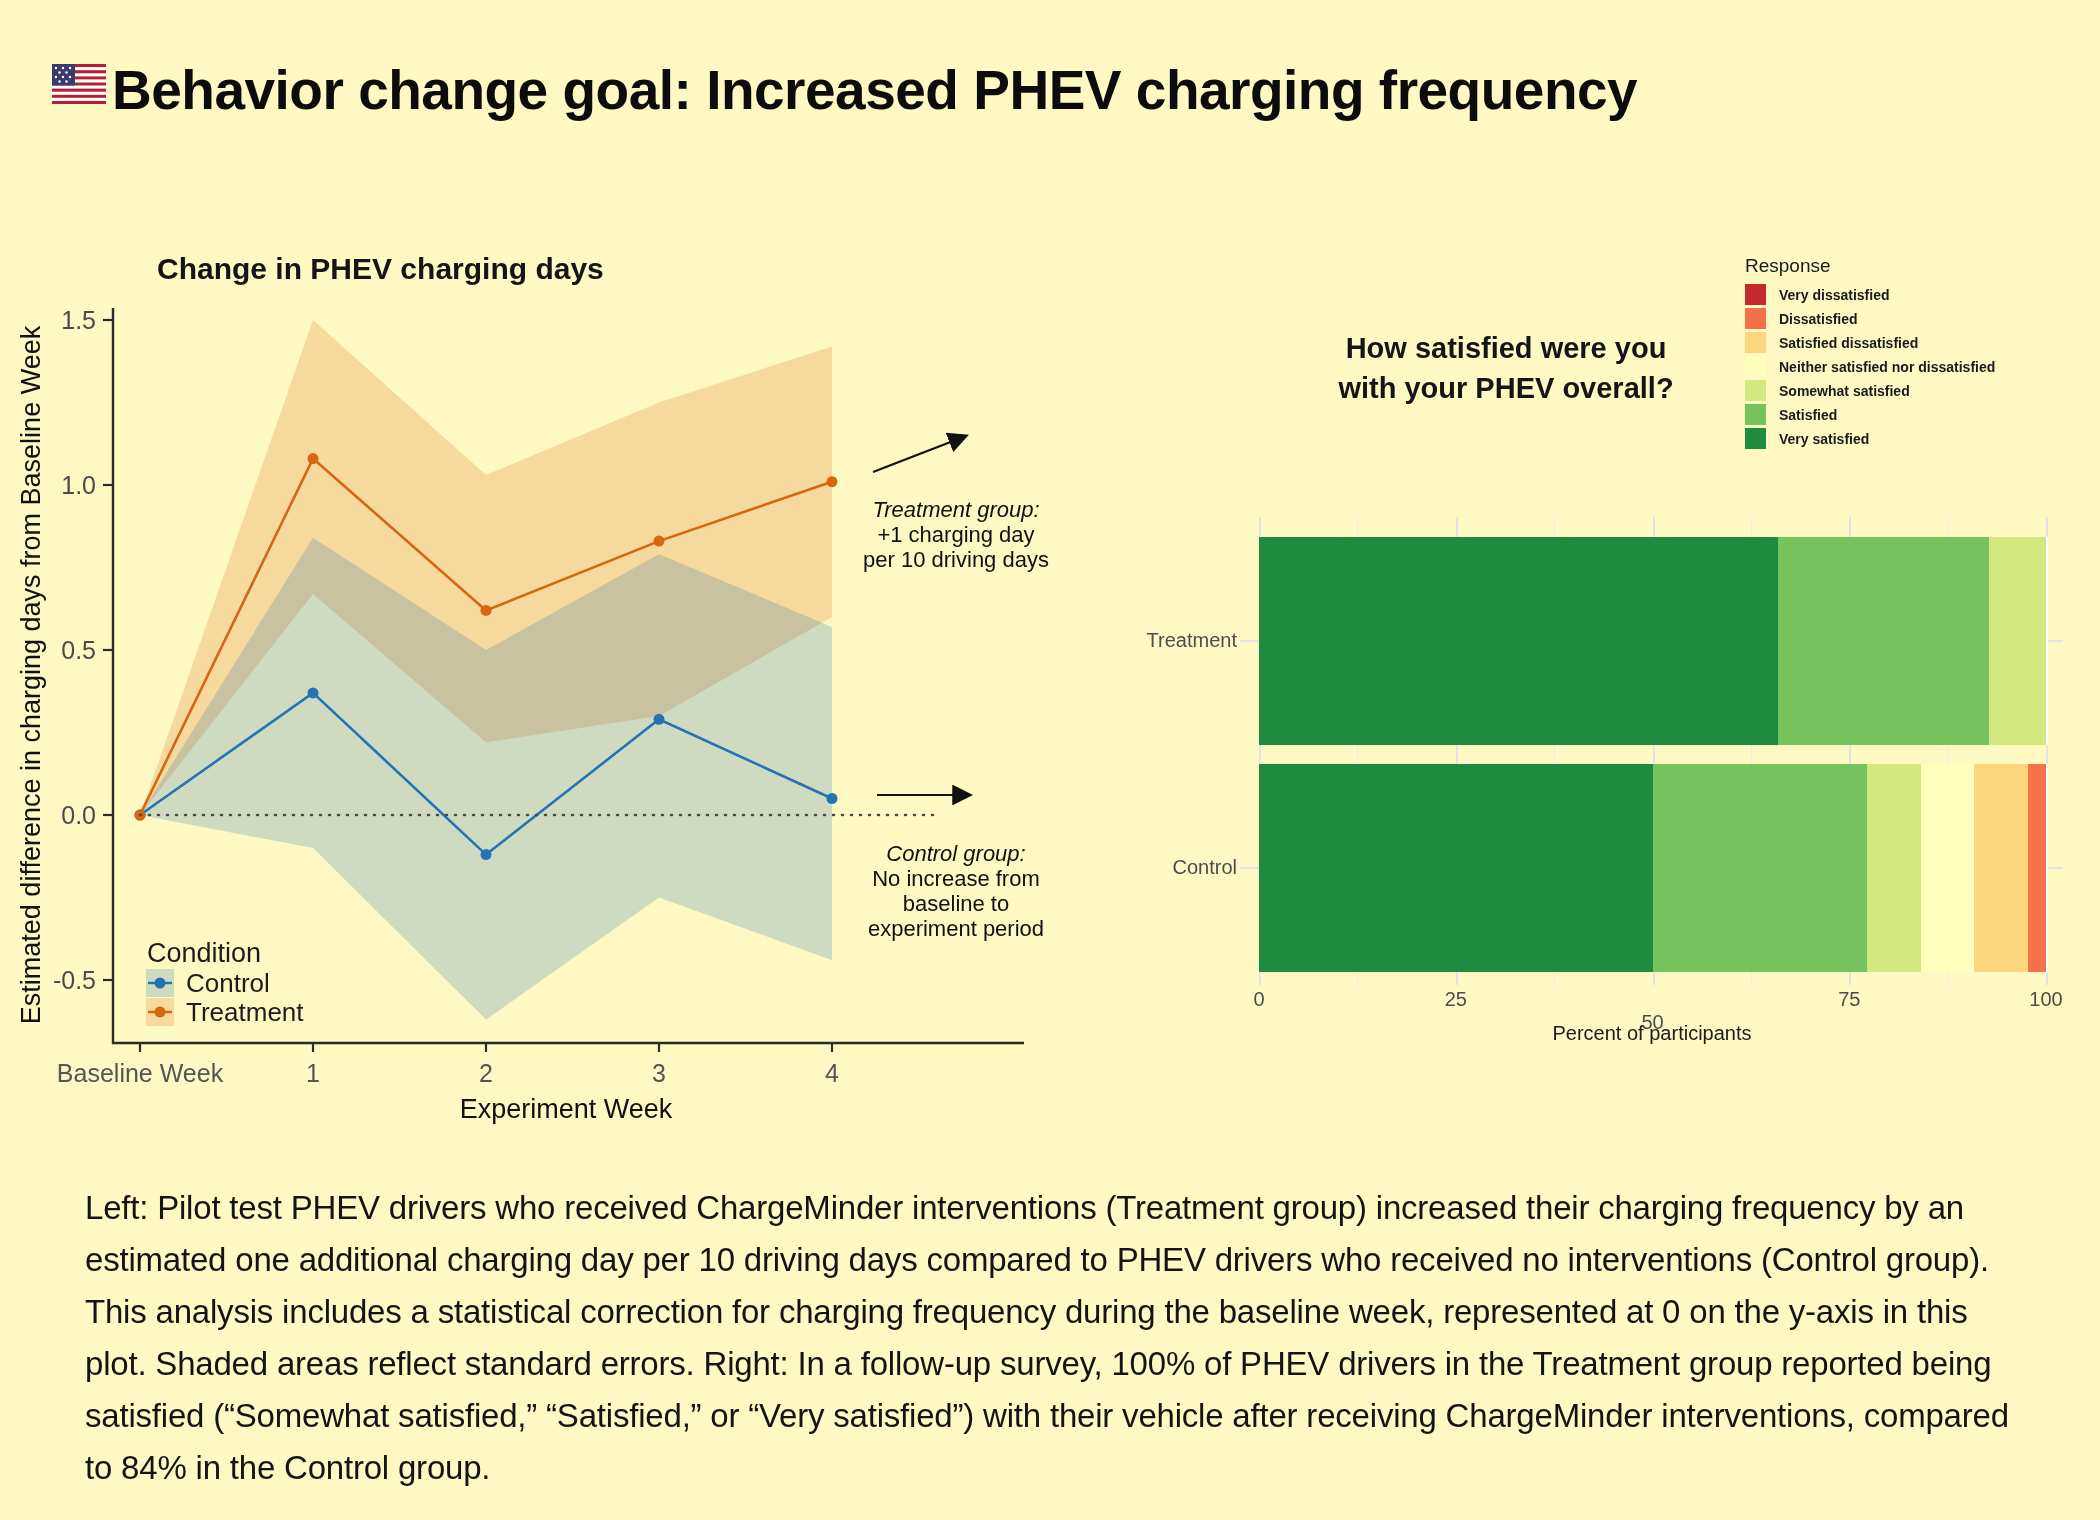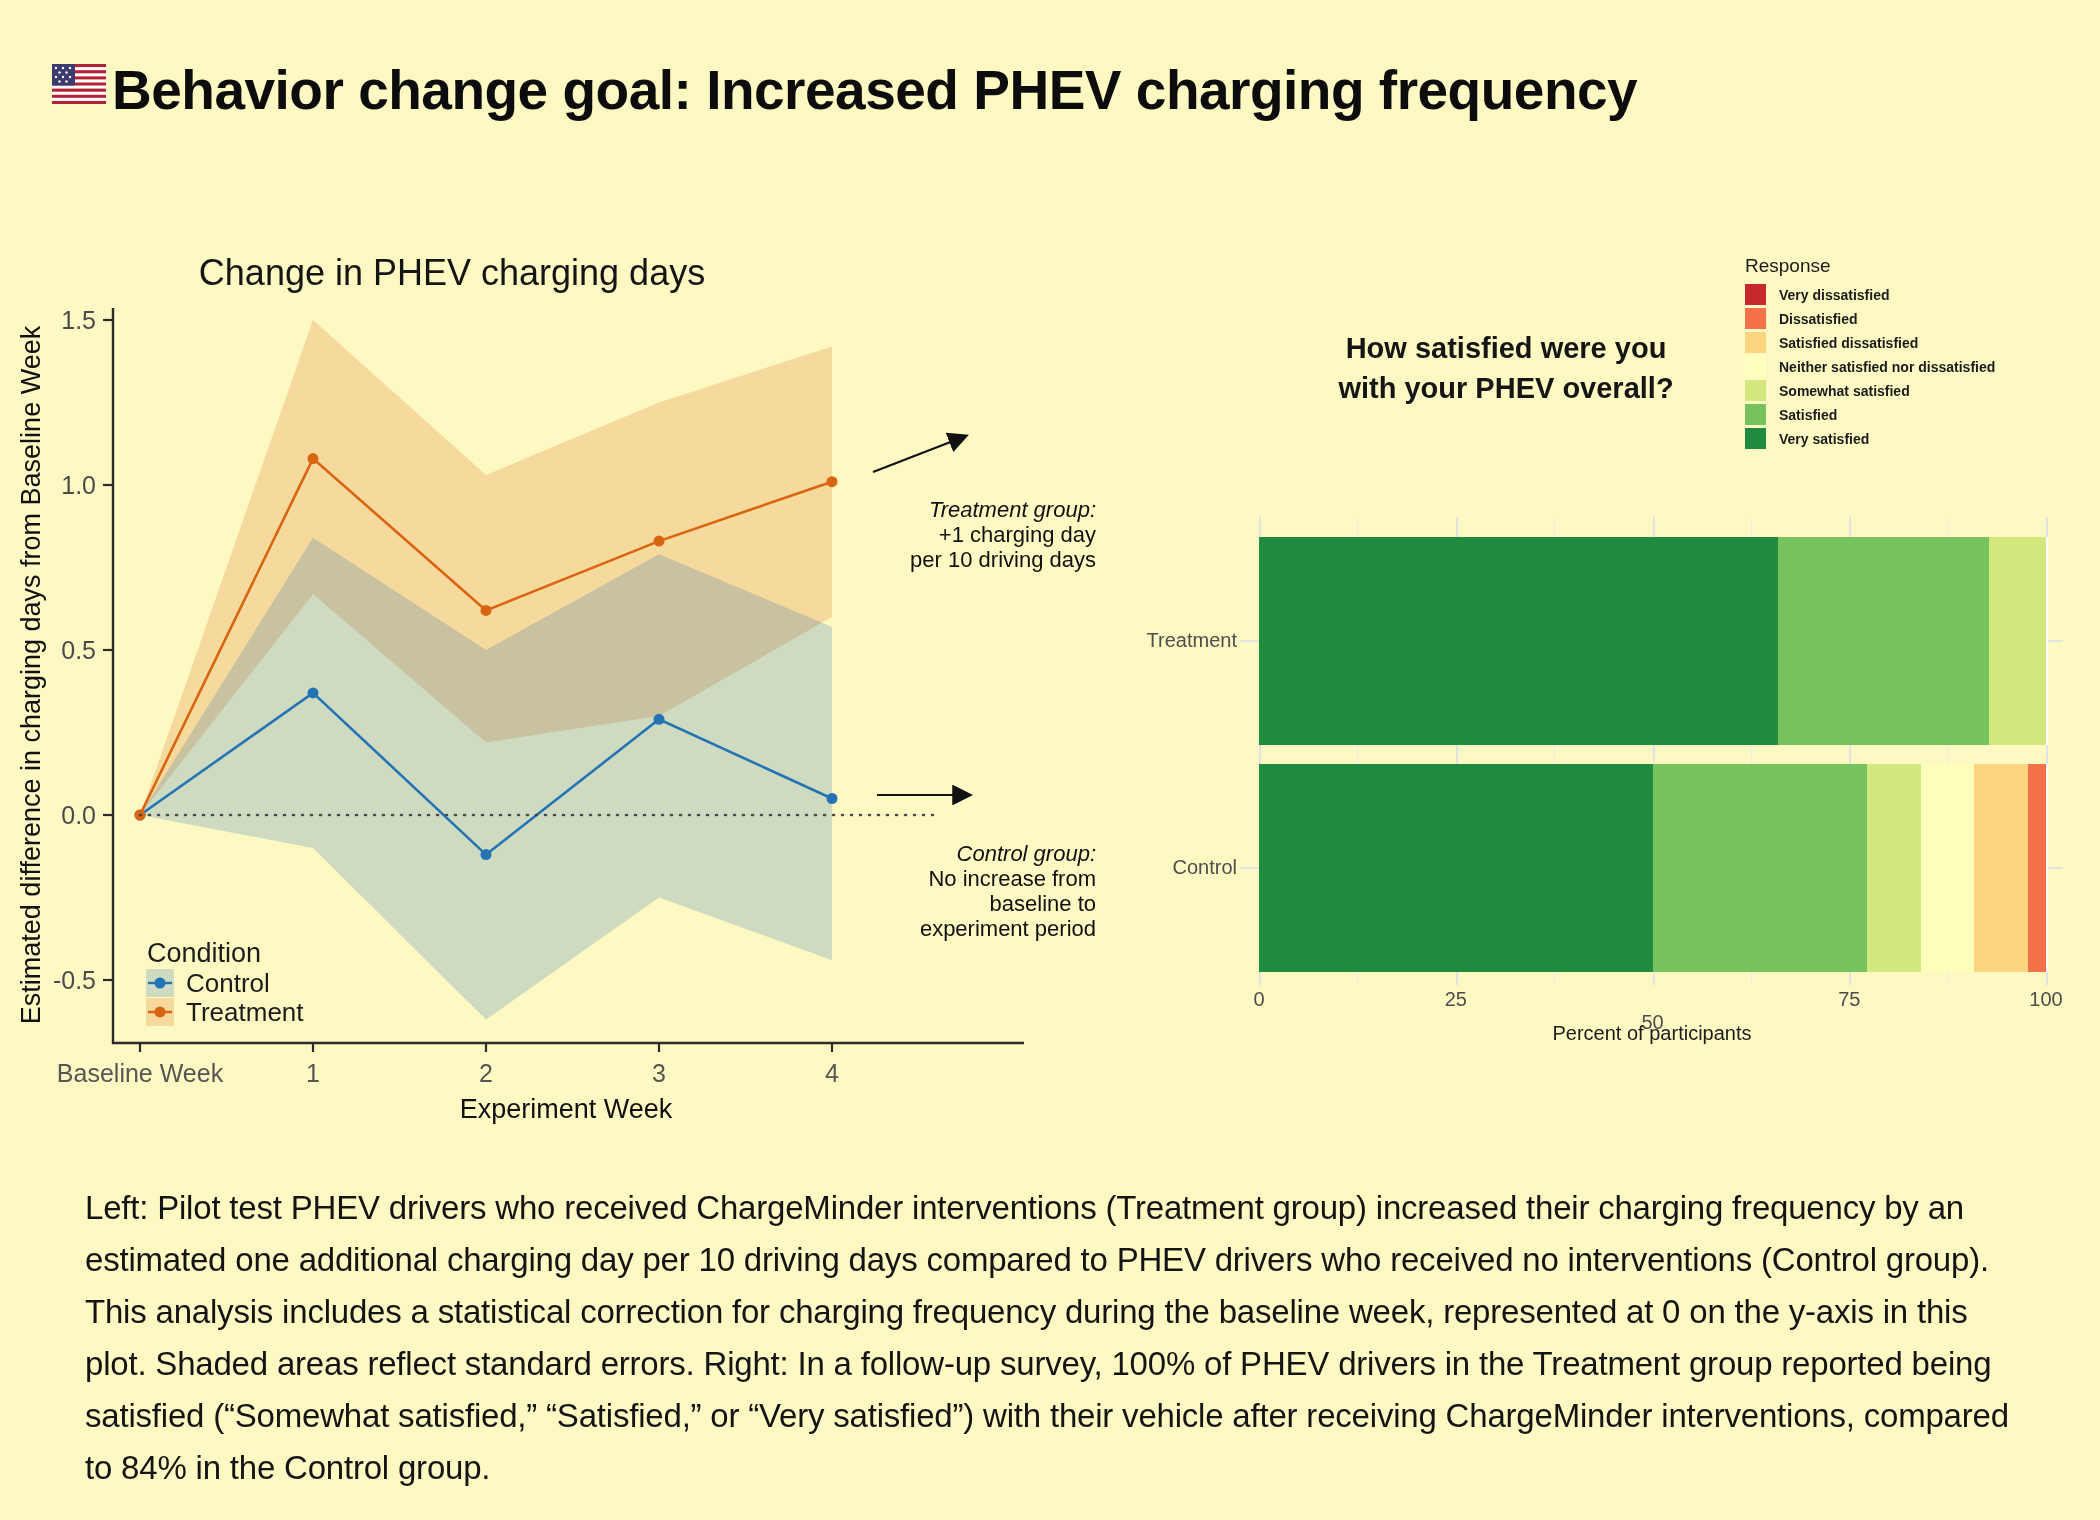--- a/index.html
+++ b/index.html
@@ -4,24 +4,24 @@
 <style>
   html,body{margin:0;padding:0;background:#ffffff;}
   #page{position:relative;width:2100px;height:1520px;background:#fef9c3;overflow:hidden;
         font-family:"Liberation Sans","DejaVu Sans",sans-serif;color:#111;}
   .abs{position:absolute;}
   
   #main-title{left:112px;top:58px;width:1980px;font-size:55px;font-weight:700;
               letter-spacing:-0.5px;white-space:nowrap;color:#0c0c0c;}
   #flag{left:52px;top:64px;}
   
-  #line-chart-title{left:157px;top:252px;width:590px;text-align:center;
-                    font-size:36px;font-weight:400;color:#151515;}
+  #line-chart-title{left:157px;top:252px;width:590px;
+                    font-size:30px;font-weight:700;color:#151515;}
   #line-chart-svg{left:0;top:170px;}
-  .ann{width:280px;text-align:right;font-size:22px;line-height:25px;color:#101010;font-weight:500;}
+  .ann{width:280px;text-align:center;font-size:22px;line-height:25px;color:#101010;font-weight:500;}
   .ann .it{font-style:italic;}
   #treatment-annotation{left:816px;top:497px;}
   #control-annotation{left:816px;top:841px;}
   
   #bar-chart{left:1100px;top:170px;width:1000px;height:920px;}
   #bar-chart-title{left:196px;top:158px;width:420px;text-align:center;
                    font-size:29px;line-height:40px;font-weight:700;color:#151515;}
   #bar-legend{left:645px;top:85px;}
   #bar-legend .lg-title{font-size:19px;color:#1a1a1a;margin-bottom:7px;}
   .lg-row{display:flex;align-items:center;margin-bottom:3px;font-weight:bold;}

